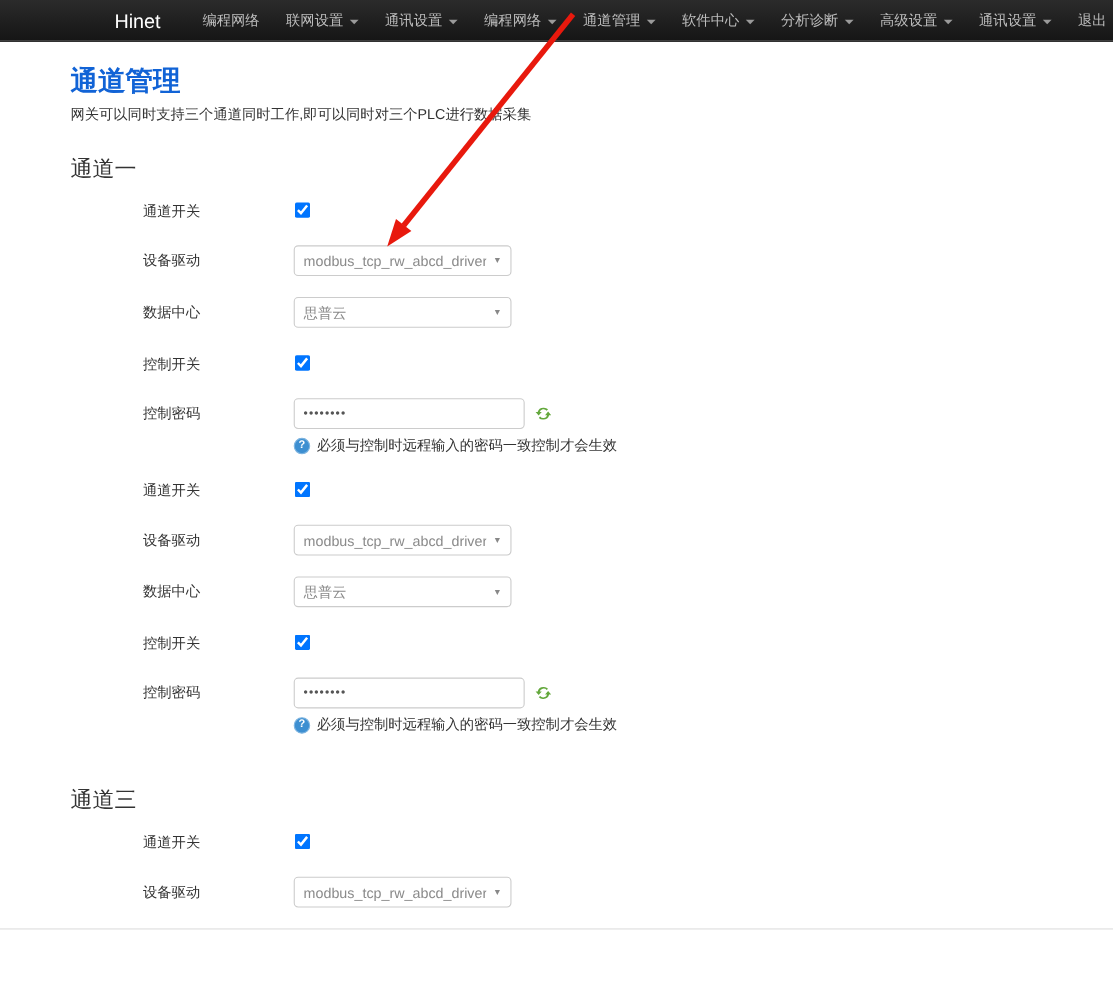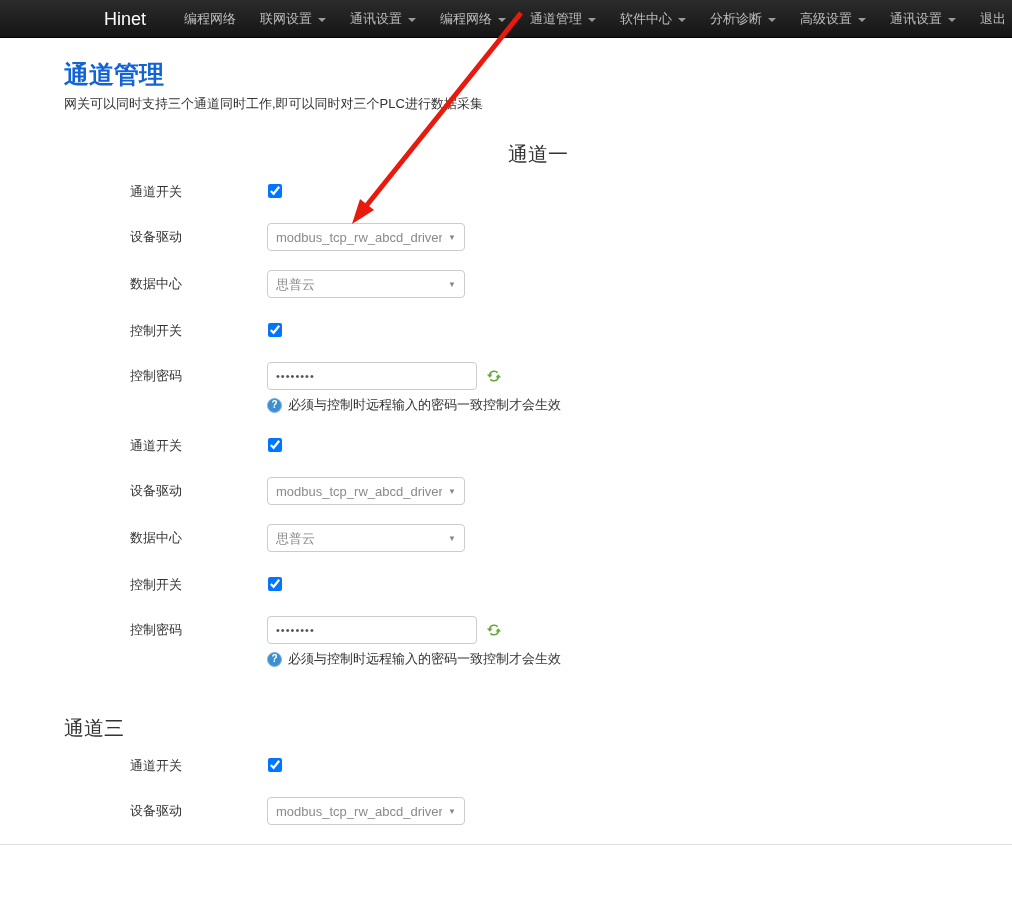--- a/index.html
+++ b/index.html
@@ -40,21 +40,21 @@
   main{margin-left:64px;}
   .page-title{
     color:var(--title-blue);font-size:25px;font-weight:bold;
     margin:21px 0 0;line-height:30px;
   }
   .page-subtitle{font-size:13px;color:#333;margin:7px 0 0;line-height:16px;}
   .channel-section .sec-heading{
     font-size:20px;font-weight:400;color:#333;
     margin:48px 0 10px;line-height:27px;
   }
-  .channel-section:first-of-type .sec-heading{margin-top:29px;text-align:center;}
+  .channel-section:first-of-type .sec-heading{margin-top:29px;}
   
   .row{display:flex;margin-bottom:19px;}
   .lab{
     width:184px;min-width:184px;text-align:center;margin-right:19px;
     font-size:13px;color:#333;padding-top:6px;line-height:15px;
   }
   .ctl{min-height:26px;}
   .ctl input[type=checkbox]{margin:6px 0 0 1px;width:14px;height:14px;}
   .select-wrap{position:relative;display:inline-block;}
   .select-wrap select{

